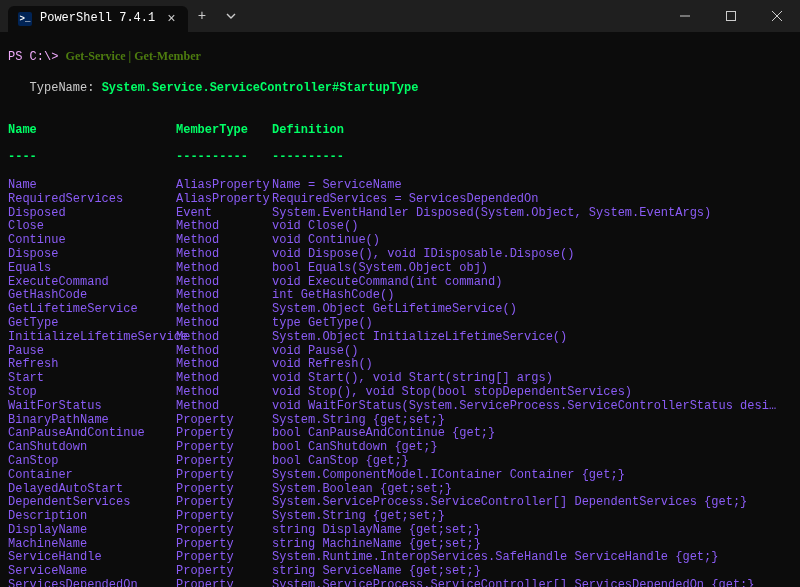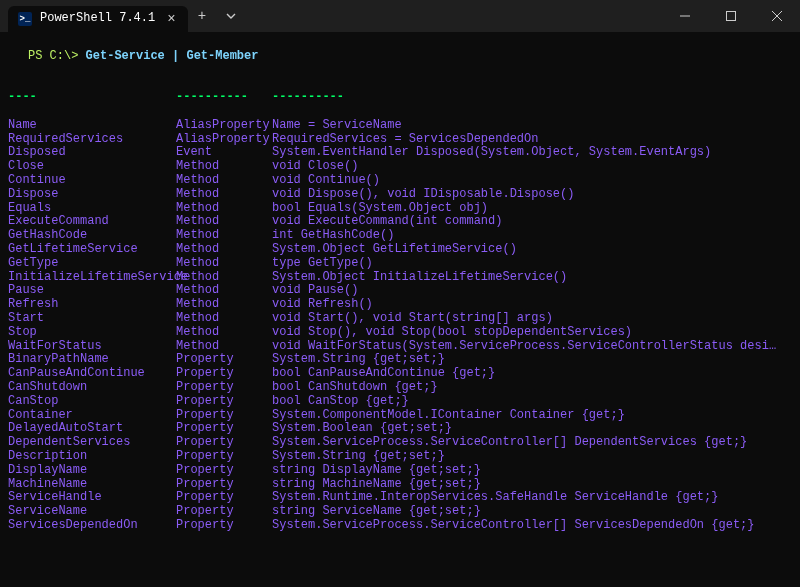--- a/index.html
+++ b/index.html
@@ -67,22 +67,22 @@
     justify-content: center;
     color: #ccc;
     cursor: pointer;
   }
   .winbtn svg { stroke: #ccc; fill: none; }
   .terminal {
     padding: 4px 8px 8px 8px;
     white-space: pre;
     overflow: hidden;
   }
-  .prompt-line { color: #bef264; margin-left: 20px; }
-  .prompt-cmd { color: #7dd3fc; font-weight: bold; }
+  .prompt-line { color: #f0abfc; }
+  .prompt-cmd { color: #4d7c0f; font-weight: bold; font-family: Liberation Serif, serif; }
   .typename-line { color: #00ff66; font-weight: bold; margin-top: 4px; }
   .typename-label { color: #cccccc; font-weight: normal; }
   .header-row, .dash-row { color: #00ff66; font-weight: bold; }
   .col-name  { display: inline-block; width: 168px; vertical-align: top; }
   .col-mt    { display: inline-block; width: 96px; vertical-align: top; }
   .col-def   { display: inline-block; width: 510px; vertical-align: top; overflow: hidden; text-overflow: ellipsis; white-space: nowrap; }
   .row { color: #8b5cf6; }
 </style>
 </head>
 <body>
@@ -114,16 +114,18 @@
     <svg width="10" height="10">
         <line x1="0" y1="0" x2="10" y2="10" stroke-width="1"></line>
         <line x1="10" y1="0" x2="0" y2="10" stroke-width="1"></line>
       </svg>
   </div>
 </div>
 
 <div class="terminal">
 <span class="prompt-line">PS C:\&gt; </span><span class="prompt-cmd">Get-Service | Get-Member</span>
 
+<div class="typename-line"><span class="typename-label">   TypeName: </span><span>System.Service.ServiceController#StartupType</span></div>
 
+<div class="header-row"><span class="col-name">Name</span><span class="col-mt">MemberType</span><span class="col-def">Definition</span></div>
 <div class="dash-row"><span class="col-name">----</span><span class="col-mt">----------</span><span class="col-def">----------</span></div>
 <div id="rows"><div class="row"><span class="col-name">Name</span><span class="col-mt">AliasProperty</span><span class="col-def">Name = ServiceName</span></div><div class="row"><span class="col-name">RequiredServices</span><span class="col-mt">AliasProperty</span><span class="col-def">RequiredServices = ServicesDependedOn</span></div><div class="row"><span class="col-name">Disposed</span><span class="col-mt">Event</span><span class="col-def">System.EventHandler Disposed(System.Object, System.EventArgs)</span></div><div class="row"><span class="col-name">Close</span><span class="col-mt">Method</span><span class="col-def">void Close()</span></div><div class="row"><span class="col-name">Continue</span><span class="col-mt">Method</span><span class="col-def">void Continue()</span></div><div class="row"><span class="col-name">Dispose</span><span class="col-mt">Method</span><span class="col-def">void Dispose(), void IDisposable.Dispose()</span></div><div class="row"><span class="col-name">Equals</span><span class="col-mt">Method</span><span class="col-def">bool Equals(System.Object obj)</span></div><div class="row"><span class="col-name">ExecuteCommand</span><span class="col-mt">Method</span><span class="col-def">void ExecuteCommand(int command)</span></div><div class="row"><span class="col-name">GetHashCode</span><span class="col-mt">Method</span><span class="col-def">int GetHashCode()</span></div><div class="row"><span class="col-name">GetLifetimeService</span><span class="col-mt">Method</span><span class="col-def">System.Object GetLifetimeService()</span></div><div class="row"><span class="col-name">GetType</span><span class="col-mt">Method</span><span class="col-def">type GetType()</span></div><div class="row"><span class="col-name">InitializeLifetimeService</span><span class="col-mt">Method</span><span class="col-def">System.Object InitializeLifetimeService()</span></div><div class="row"><span class="col-name">Pause</span><span class="col-mt">Method</span><span class="col-def">void Pause()</span></div><div class="row"><span class="col-name">Refresh</span><span class="col-mt">Method</span><span class="col-def">void Refresh()</span></div><div class="row"><span class="col-name">Start</span><span class="col-mt">Method</span><span class="col-def">void Start(), void Start(string[] args)</span></div><div class="row"><span class="col-name">Stop</span><span class="col-mt">Method</span><span class="col-def">void Stop(), void Stop(bool stopDependentServices)</span></div><div class="row"><span class="col-name">WaitForStatus</span><span class="col-mt">Method</span><span class="col-def">void WaitForStatus(System.ServiceProcess.ServiceControllerStatus desiredStatus…</span></div><div class="row"><span class="col-name">BinaryPathName</span><span class="col-mt">Property</span><span class="col-def">System.String {get;set;}</span></div><div class="row"><span class="col-name">CanPauseAndContinue</span><span class="col-mt">Property</span><span class="col-def">bool CanPauseAndContinue {get;}</span></div><div class="row"><span class="col-name">CanShutdown</span><span class="col-mt">Property</span><span class="col-def">bool CanShutdown {get;}</span></div><div class="row"><span class="col-name">CanStop</span><span class="col-mt">Property</span><span class="col-def">bool CanStop {get;}</span></div><div class="row"><span class="col-name">Container</span><span class="col-mt">Property</span><span class="col-def">System.ComponentModel.IContainer Container {get;}</span></div><div class="row"><span class="col-name">DelayedAutoStart</span><span class="col-mt">Property</span><span class="col-def">System.Boolean {get;set;}</span></div><div class="row"><span class="col-name">DependentServices</span><span class="col-mt">Property</span><span class="col-def">System.ServiceProcess.ServiceController[] DependentServices {get;}</span></div><div class="row"><span class="col-name">Description</span><span class="col-mt">Property</span><span class="col-def">System.String {get;set;}</span></div><div class="row"><span class="col-name">DisplayName</span><span class="col-mt">Property</span><span class="col-def">string DisplayName {get;set;}</span></div><div class="row"><span class="col-name">MachineName</span><span class="col-mt">Property</span><span class="col-def">string MachineName {get;set;}</span></div><div class="row"><span class="col-name">ServiceHandle</span><span class="col-mt">Property</span><span class="col-def">System.Runtime.InteropServices.SafeHandle ServiceHandle {get;}</span></div><div class="row"><span class="col-name">ServiceName</span><span class="col-mt">Property</span><span class="col-def">string ServiceName {get;set;}</span></div><div class="row"><span class="col-name">ServicesDependedOn</span><span class="col-mt">Property</span><span class="col-def">System.ServiceProcess.ServiceController[] ServicesDependedOn {get;}</span></div></div>
 </div>
 
 </body></html>

